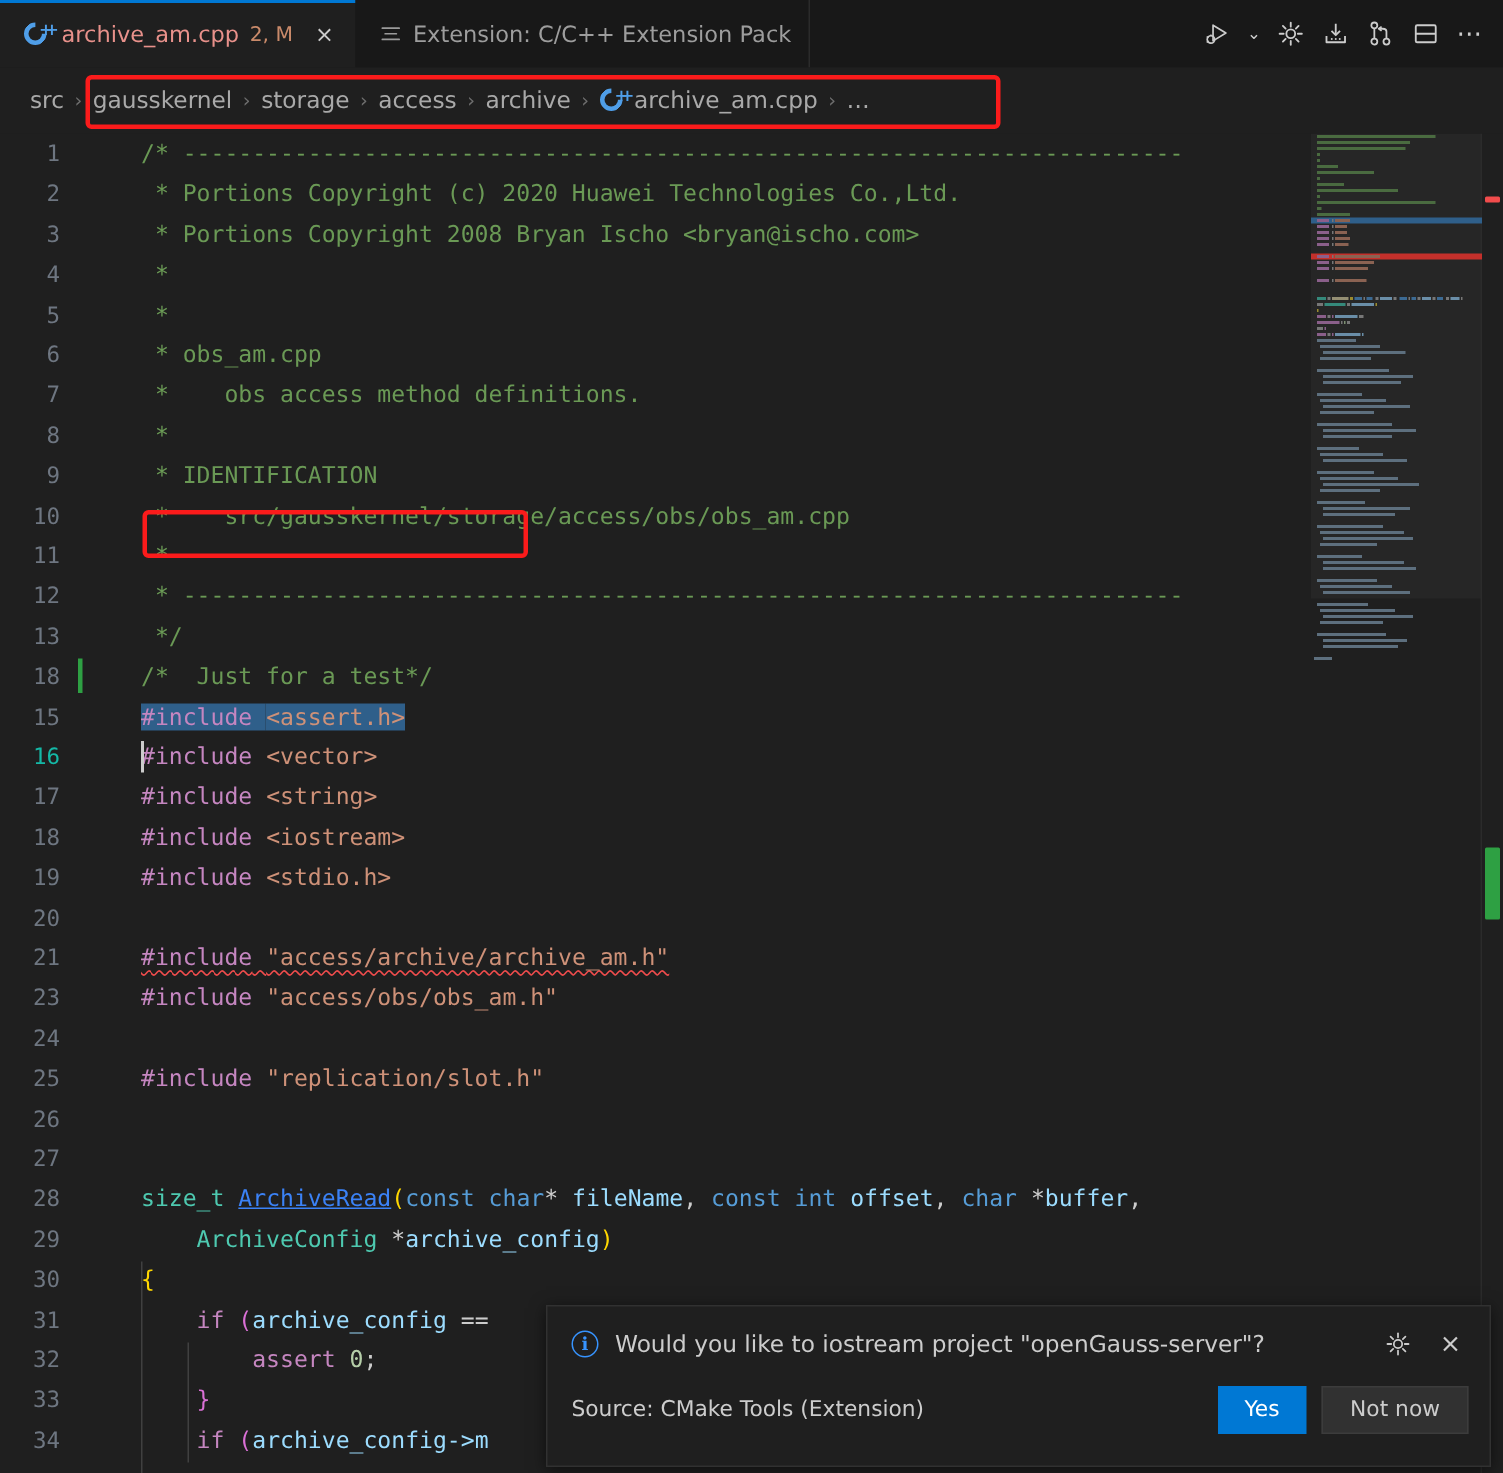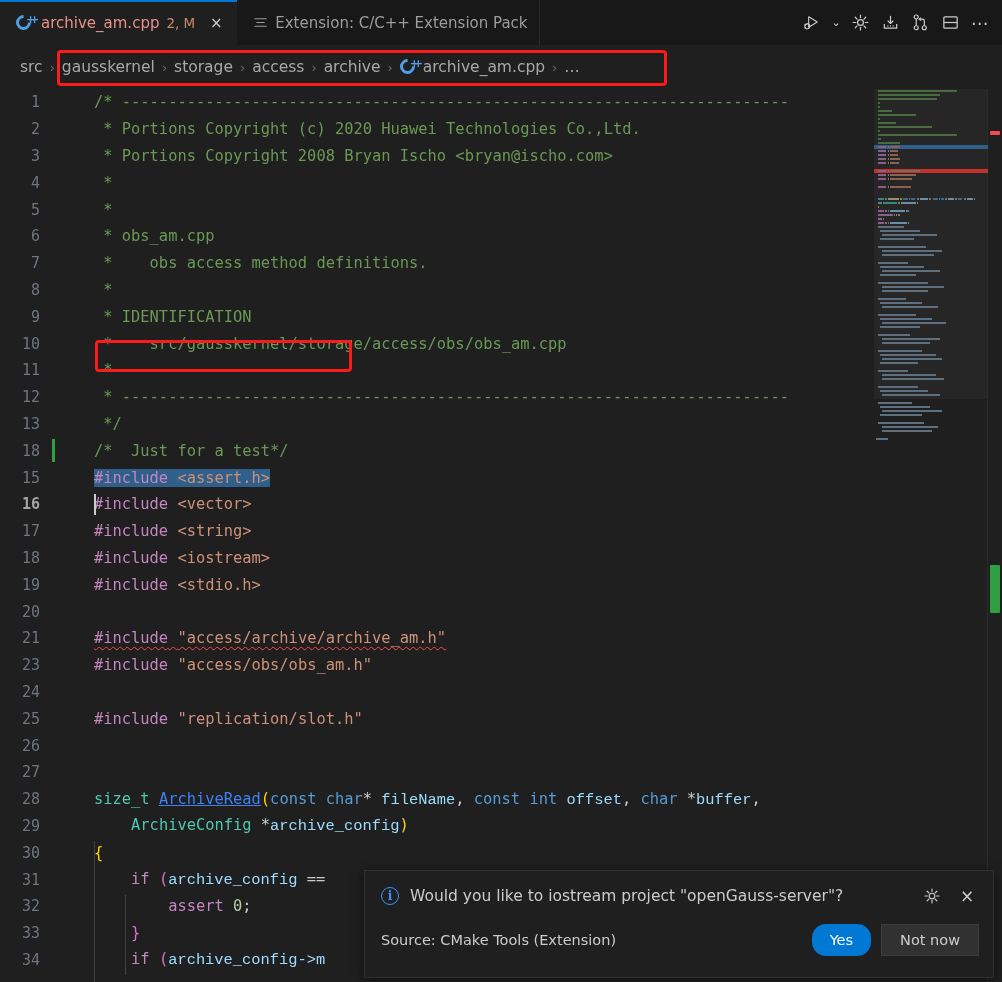--- a/index.html
+++ b/index.html
@@ -85,35 +85,35 @@
   .code-area { position: relative; width: 1002px; }
   .line {
     position: relative; height: 26.8px; display: flex; align-items: center;
     font-family: "DejaVu Sans Mono", monospace; font-size: 15.4px;
     white-space: pre; color: #cccccc;
   }
   .ln {
     width: 64px; flex: 0 0 64px; text-align: right; padding-right: 24px;
     color: #6e7681; font-size: 15px; font-family: "DejaVu Sans Mono", monospace;
   }
-  .line.active .ln { color: #a3a3a3; font-weight: bold; text-align: right; }
+  .line.active .ln { color: #14b8a6; font-weight: normal; text-align: right; }
   .gutter-mark {
     position: absolute; left: 52px; top: 2px; width: 3px; height: 23px;
     background: #2ea043;
   }
   .code { position: relative; padding-left: 30px; }
 
   
   .t-comment { color: #6a9955; }
   .t-pp      { color: #c586c0; }
   .t-inc     { color: #ce9178; }
   .t-kw      { color: #569cd6; }
   .t-type    { color: #4ec9b0; }
   .t-fn      { color: #3b82f6; text-decoration: underline; }
-  .t-var     { color: #9cdcfe; font-family: Liberation Mono, monospace; }
+  .t-var     { color: #9cdcfe; }
   .t-num     { color: #b5cea8; }
   .t-punct   { color: #cccccc; }
   .t-paren-y { color: #ffd700; }
   .t-paren-m { color: #da70d6; }
   .sel-bg    { background: #2f5f8a; }
   .err-squiggle {
     text-decoration: underline wavy #f14c4c;
     text-underline-offset: 3px;
     text-decoration-thickness: 1px;
   }
@@ -173,21 +173,21 @@
   .toast-row2 {
     display: flex; align-items: center; padding: 8px 14px 0 16px;
     gap: 10px; margin-top: 8px;
   }
   .toast-src { color: #cccccc; font-size: 14.5px; flex: 1; }
   .btn {
     height: 32px; padding: 0 18px; font-size: 14.5px; border: none;
     display: flex; align-items: center; justify-content: center;
     font-family: "DejaVu Sans", sans-serif; cursor: pointer;
   }
-  .btn-primary { background: #0078d4; color: #ffffff; border-radius: 14px; }
+  .btn-primary { background: #0078d4; color: #ffffff; }
   .btn-secondary { background: #313131; color: #cccccc; border: 1px solid #3c3c3c; }
 </style>
 </head>
 <body>
 
 <div id="app">
 
   <div class="tabbar">
     <div class="tab active">
       <span class="cpp-icon">

